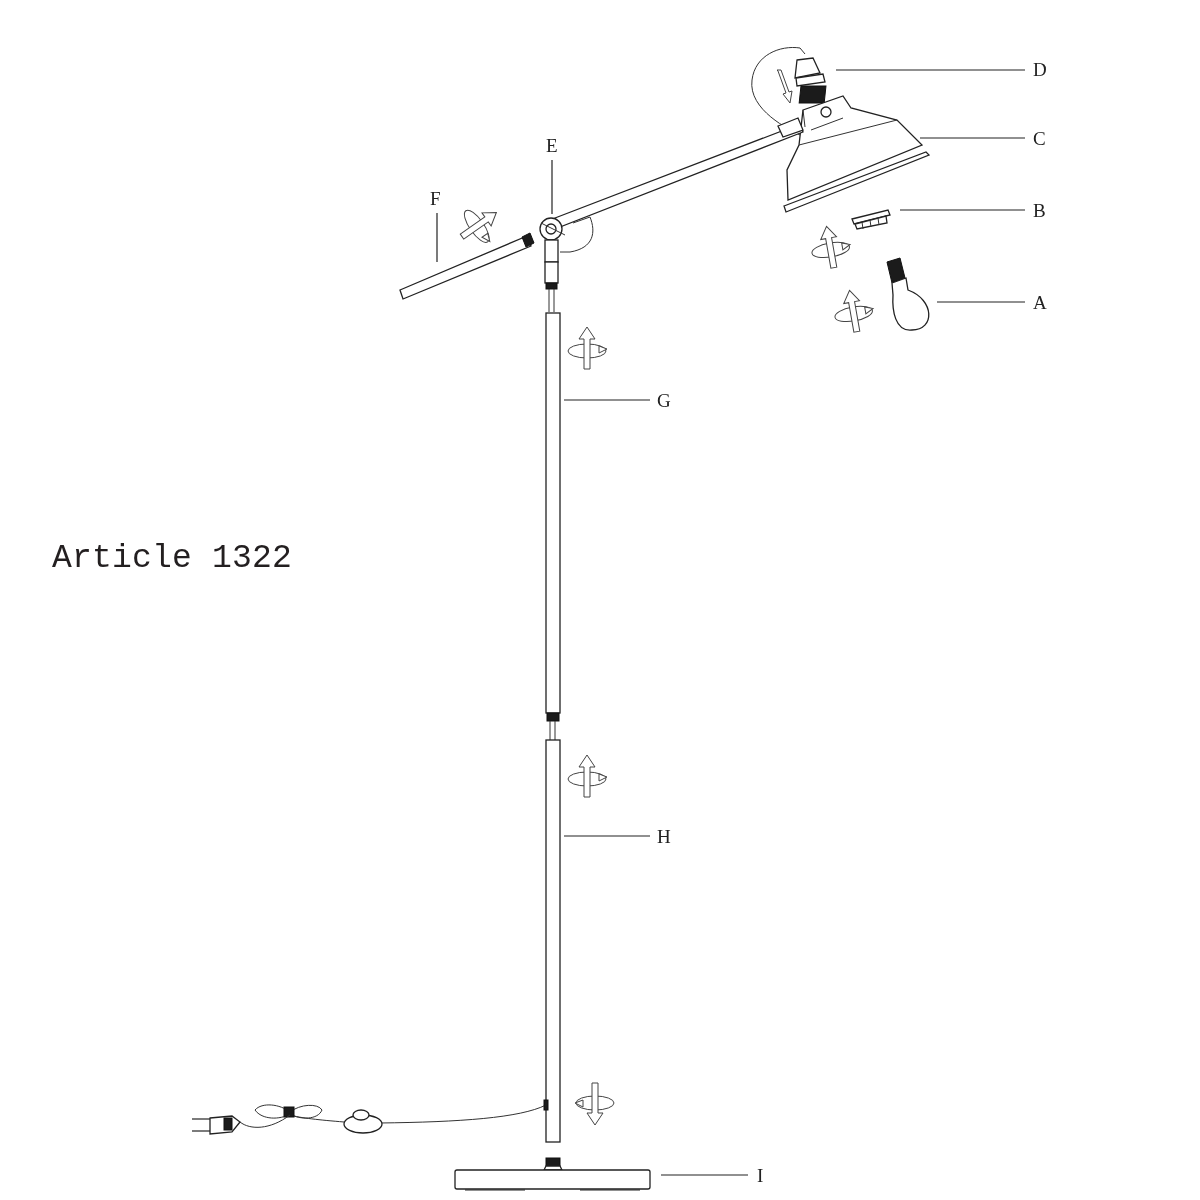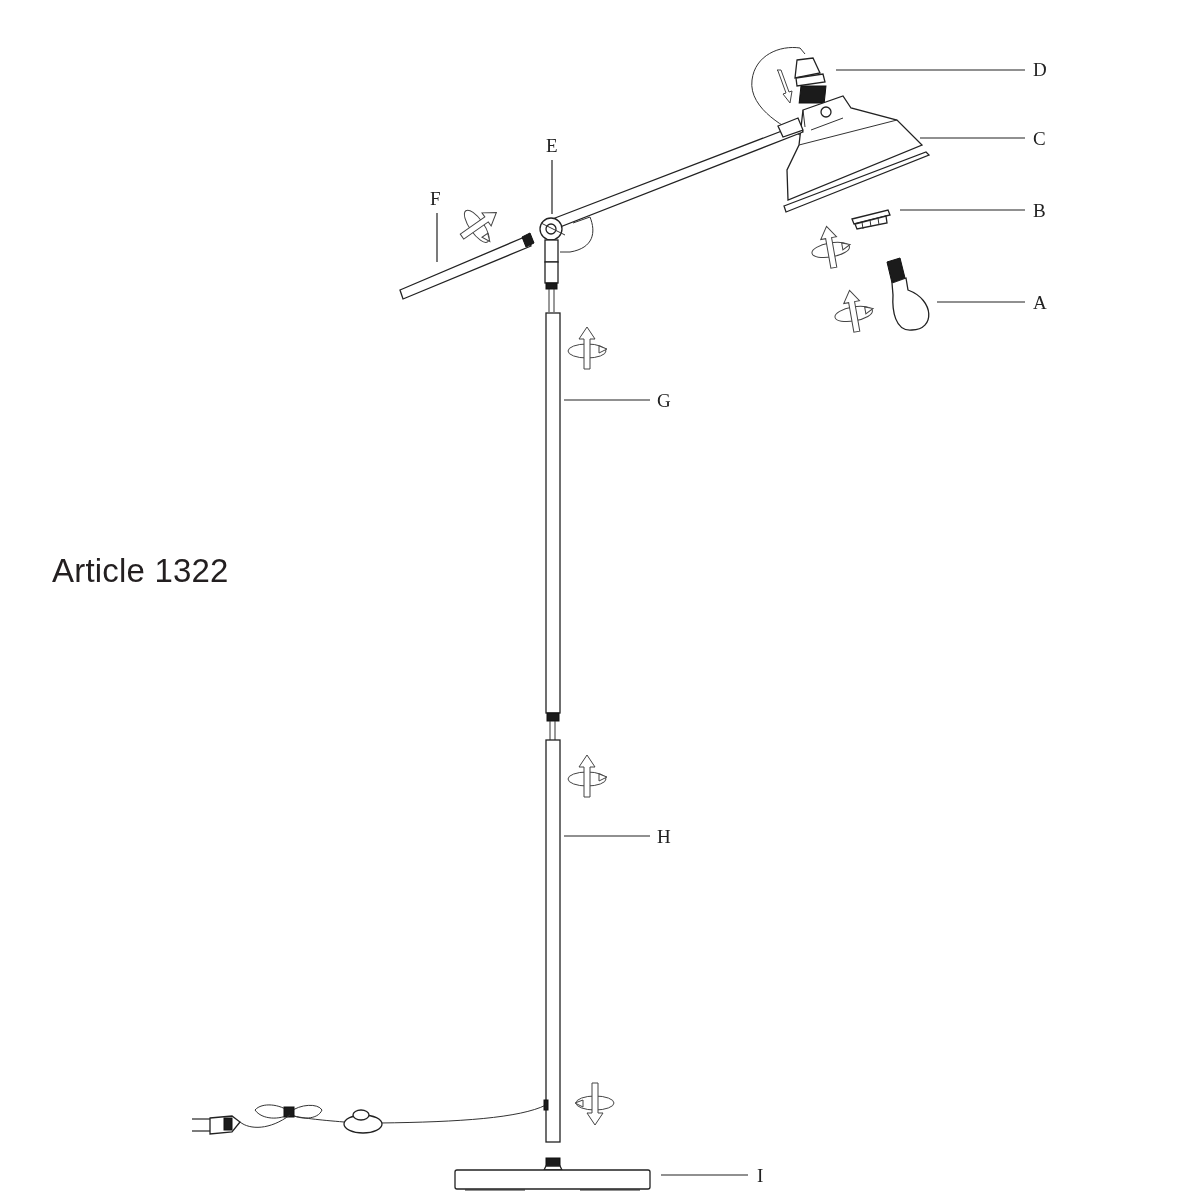--- a/index.html
+++ b/index.html
@@ -1,19 +1,19 @@
 <!DOCTYPE html>
 <html><head>
 <meta charset="utf-8">
 <style>
   html, body { margin: 0; padding: 0; background: #ffffff; }
   body { width: 1200px; height: 1200px; position: relative; overflow: hidden; }
   .article-title {
-    position: absolute; left: 52px; top: 552px;
-    font-family: Liberation Sans, sans-serif;
+    position: absolute; left: 52px; top: 540px;
+    font-family: Liberation Mono, monospace;
     font-size: 33px; color: #231f20; letter-spacing: 0.2px;
   }
   svg.diagram { position: absolute; left: 0; top: 0; width: 1200px; height: 1200px; }
   .part-label {
     font-family: "Liberation Serif", serif;
     font-size: 19px; fill: #222;
   }
   .ln { stroke: #222; stroke-width: 1.2; fill: none; }
   .outline { stroke: #222; stroke-width: 1.3; fill: #fff; }
   .thin { stroke: #333; stroke-width: 1; fill: none; }

